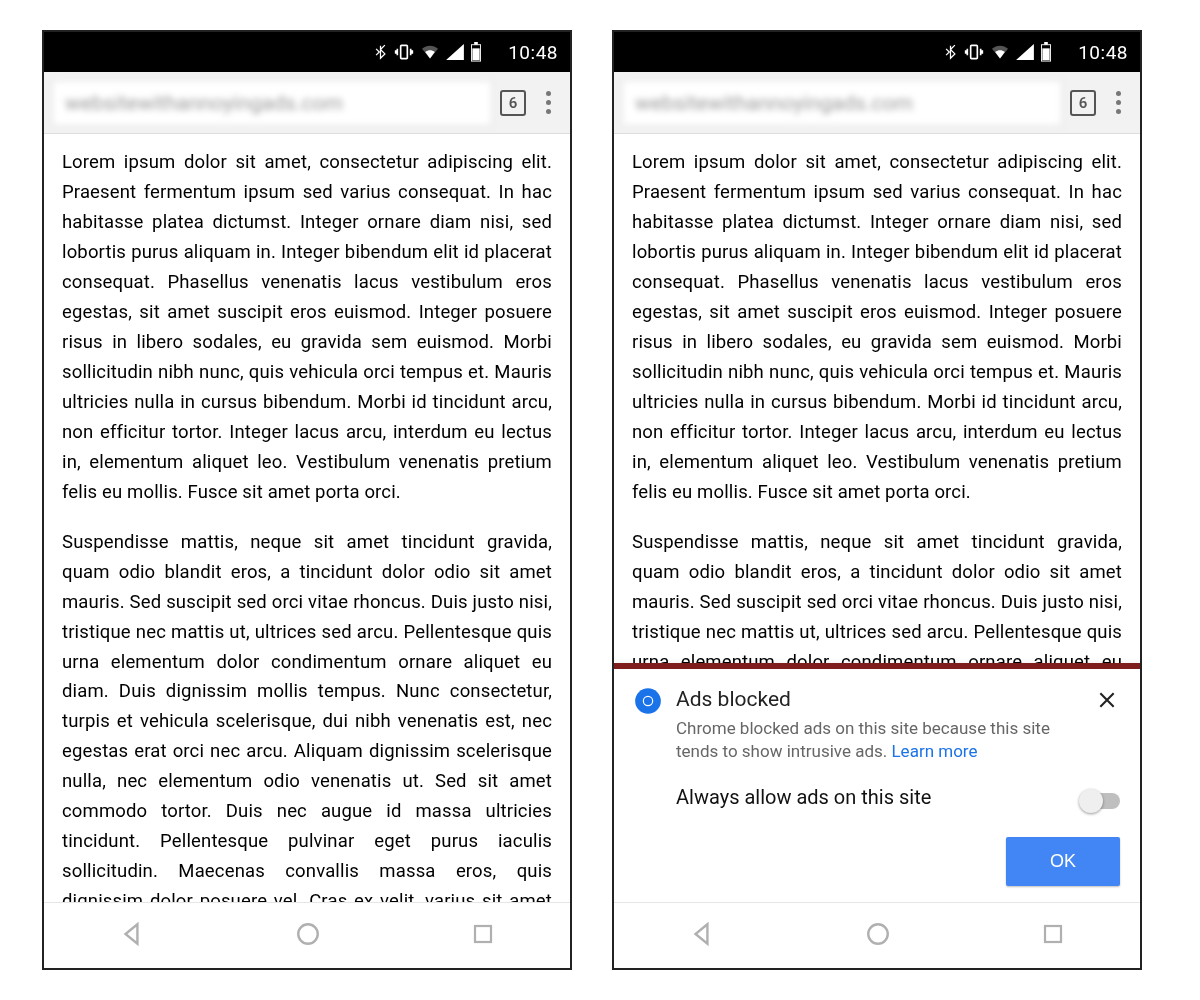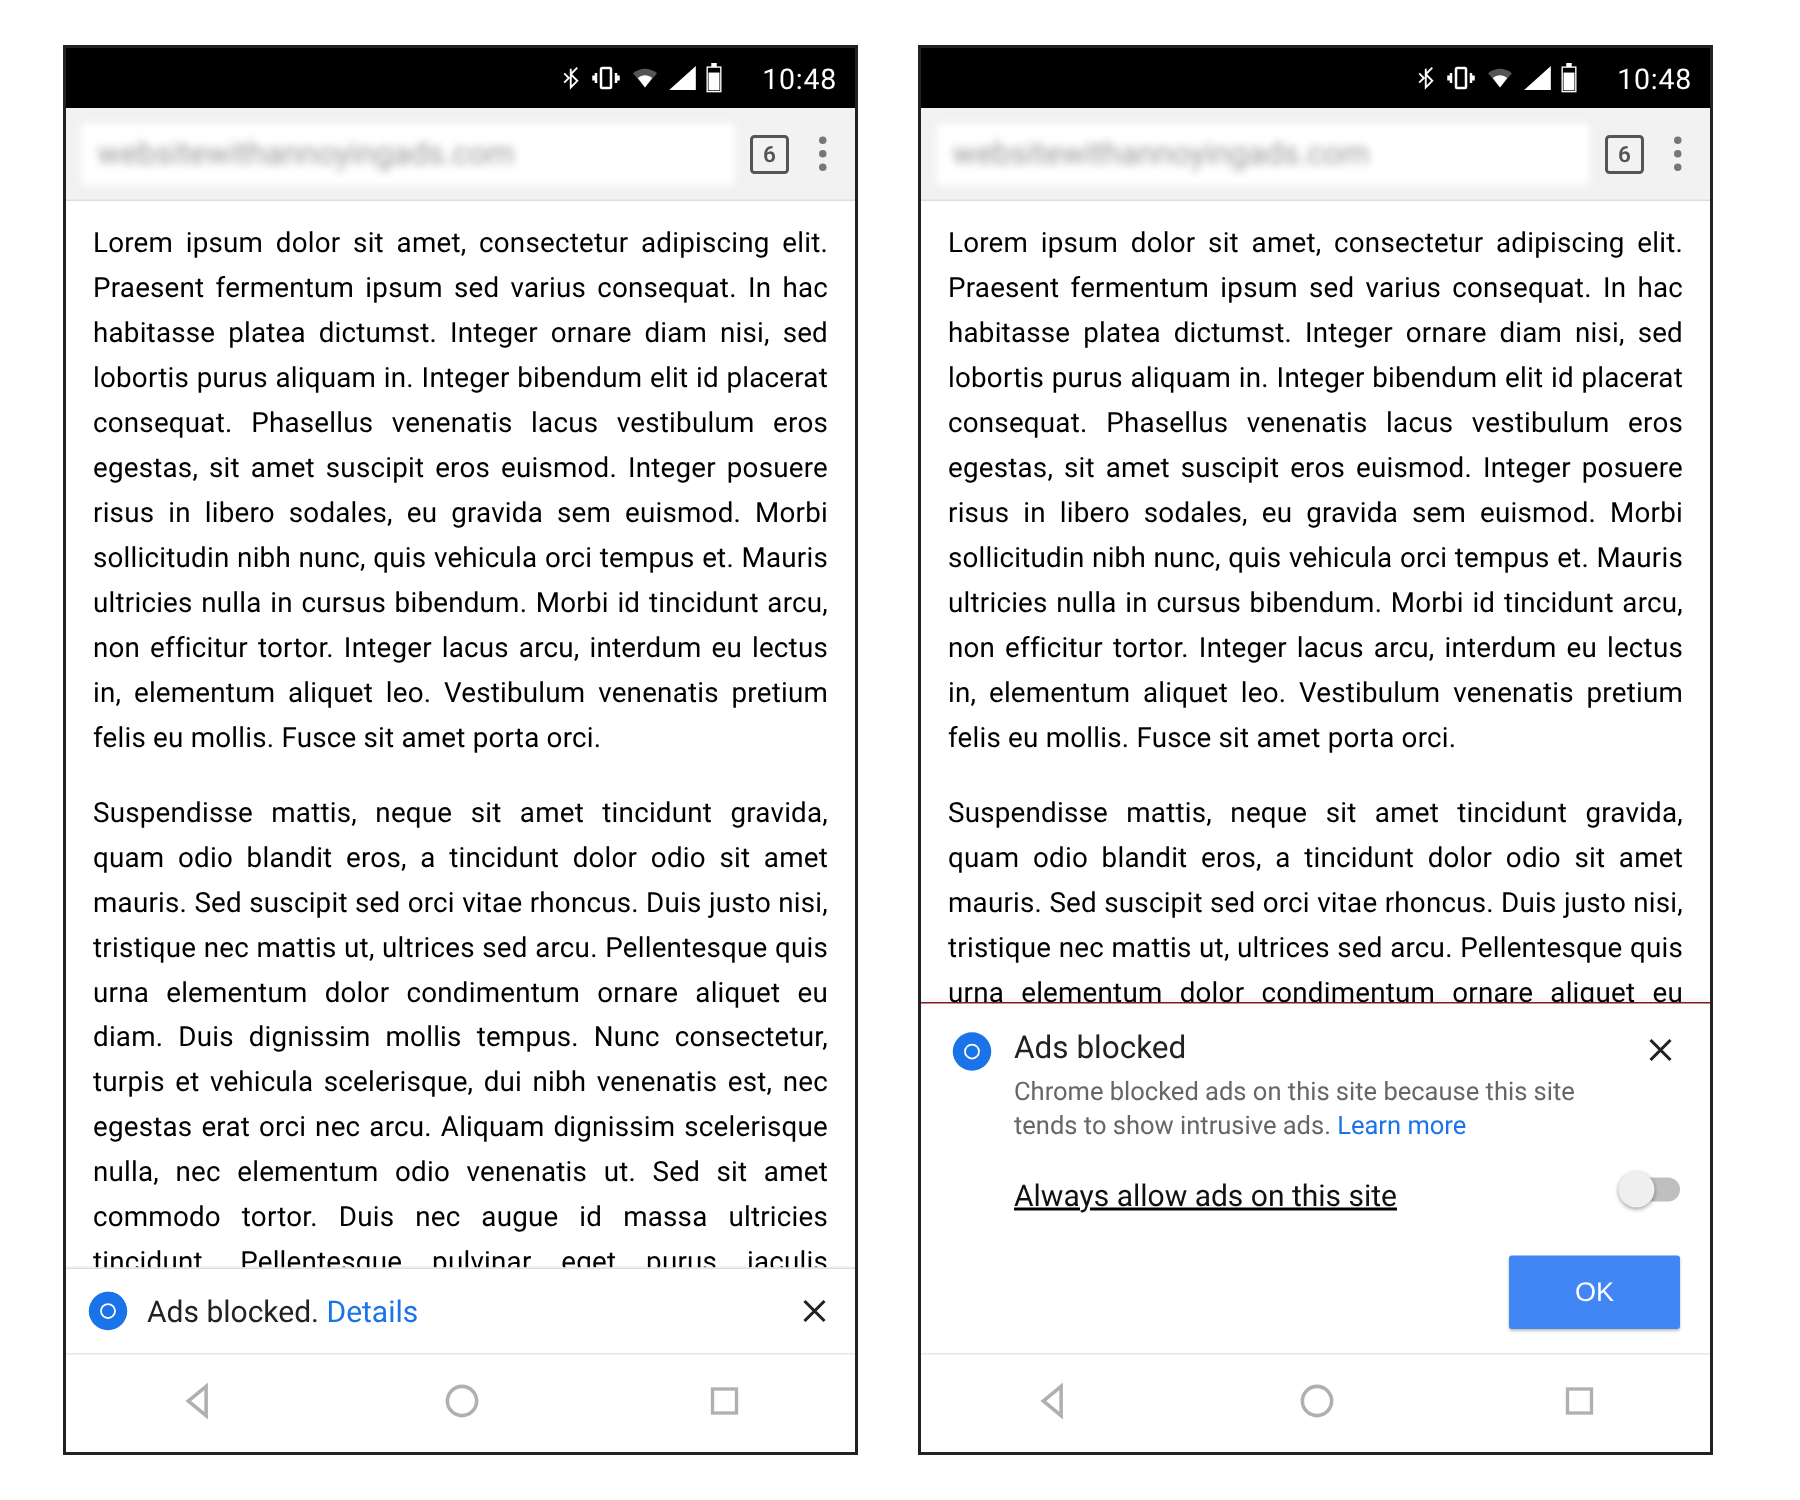--- a/index.html
+++ b/index.html
@@ -55,29 +55,29 @@
     border-top:1px solid #ddd; background:#fff; padding:14px 14px;
     display:flex; align-items:center; gap:12px; font-size:20px;
     box-shadow:0 -1px 0 rgba(0,0,0,.04);
   }
   .infobar .msg { flex:1; color:#222; }
   .infobar .link { color:#1a73e8; }
   .close-x { width:26px; height:26px; display:flex; align-items:center;
     justify-content:center; color:#222; font-size:26px; cursor:pointer; }
   
   .permbar {
-    border-top:1px solid #7f1d1d; background:#fff; padding:18px 20px 16px 20px;
+    border-top:6px solid #7f1d1d; background:#fff; padding:18px 20px 16px 20px;
     box-shadow:0 -2px 4px rgba(0,0,0,.05);
   }
   .permhead { display:flex; align-items:flex-start; gap:14px; }
   .permtitles { flex:1; }
   .permtitle { font-size:21px; color:#222; margin-bottom:6px; }
   .permdesc { font-size:17px; color:#666; line-height:1.35; max-width:400px; }
   .permdesc .link { color:#1a73e8;text-align:right; }
-  .permrow { display:flex; align-items:flex-start; padding:22px 0 12px 42px;text-decoration:underline; }
+  .permrow { display:flex; align-items:flex-end; padding:22px 0 12px 42px; }
   .permrow .label { flex:1; font-size:20px; color:#111; }
   .toggle {
     width:38px; height:16px; border-radius:10px; background:#bfbfbf;
     position:relative;
   }
   .toggle::after {
     content:""; position:absolute; left:-3px; top:-4px; width:24px; height:24px;
     border-radius:50%; background:#efefef; box-shadow:0 1px 3px rgba(0,0,0,.4);
   }
   .okrow { display:flex; justify-content:flex-end; padding-top:16px; }
@@ -143,39 +143,20 @@
           <span></span>
           <span></span>
       </div>
     </div>
 
     <div class="content">
       <p>Lorem ipsum dolor sit amet, consectetur adipiscing elit. Praesent fermentum ipsum sed varius consequat. In hac habitasse platea dictumst. Integer ornare diam nisi, sed lobortis purus aliquam in. Integer bibendum elit id placerat consequat. Phasellus venenatis lacus vestibulum eros egestas, sit amet suscipit eros euismod. Integer posuere risus in libero sodales, eu gravida sem euismod. Morbi sollicitudin nibh nunc, quis vehicula orci tempus et. Mauris ultricies nulla in cursus bibendum. Morbi id tincidunt arcu, non efficitur tortor. Integer lacus arcu, interdum eu lectus in, elementum aliquet leo. Vestibulum venenatis pretium felis eu mollis. Fusce sit amet porta orci.</p>
       <p>Suspendisse mattis, neque sit amet tincidunt gravida, quam odio blandit eros, a tincidunt dolor odio sit amet mauris. Sed suscipit sed orci vitae rhoncus. Duis justo nisi, tristique nec mattis ut, ultrices sed arcu. Pellentesque quis urna elementum dolor condimentum ornare aliquet eu diam. Duis dignissim mollis tempus. Nunc consectetur, turpis et vehicula scelerisque, dui nibh venenatis est, nec egestas erat orci nec arcu. Aliquam dignissim scelerisque nulla, nec elementum odio venenatis ut. Sed sit amet commodo tortor. Duis nec augue id massa ultricies tincidunt. Pellentesque pulvinar eget purus iaculis sollicitudin. Maecenas convallis massa eros, quis dignissim dolor posuere vel. Cras ex velit, varius sit amet risus et, varius venenatis velit. Vestibulum egestas orci venenatis</p>
     </div>
 
-    <div class="infobar">
-      <span class="chrome-icon">
-        <svg viewBox="0 0 48 48" width="28" height="28">
-          <circle cx="24" cy="24" r="22" fill="#1a73e8"></circle>
-          <circle cx="24" cy="24" r="9" fill="#fff"></circle>
-          <circle cx="24" cy="24" r="7" fill="#1a73e8"></circle>
-          <path d="M24 2a22 22 0 0 1 19 11H24v0" fill="#1a73e8"></path>
-          <path d="M5 13a22 22 0 0 1 19-11v11" fill="none"></path>
-        </svg>
-      </span>
-      <div class="msg">
-        <span>Ads blocked. </span><span class="link">Details</span>
-      </div>
-      <div class="close-x">
-        <svg width="20" height="20" viewBox="0 0 24 24">
-            <path d="M4 4l16 16M20 4L4 20" stroke="#222" stroke-width="2.5"></path>
-          </svg>
-      </div>
-    </div>
 
     <div class="navbar">
       <span>
         <svg width="26" height="26" viewBox="0 0 24 24">
             <path d="M17 3L6 12l11 9z"></path>
           </svg></span>
       <span>
         <svg width="26" height="26" viewBox="0 0 24 24">
             <circle cx="12" cy="12" r="9"></circle>
           </svg></span>

